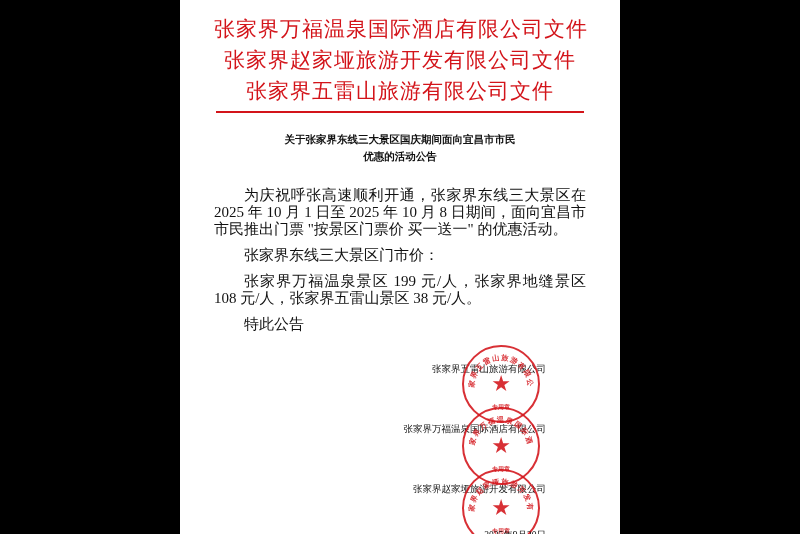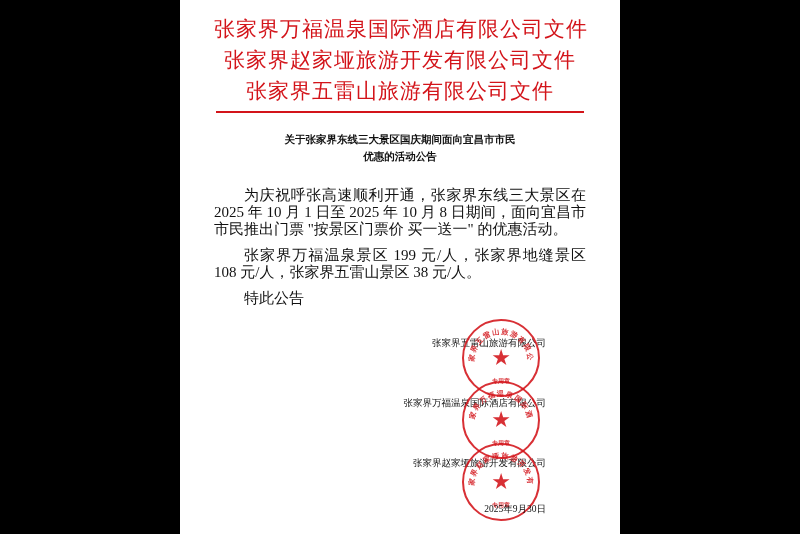--- a/index.html
+++ b/index.html
@@ -152,20 +152,21 @@
 
     <div class="rule"></div>
 
     <div class="doc-title">
       <div>关于张家界东线三大景区国庆期间面向宜昌市市民</div>
       <div>优惠的活动公告</div>
     </div>
 
     <div class="body-text">
       <p>为庆祝呼张高速顺利开通，张家界东线三大景区在 2025 年 10 月 1 日至 2025 年 10 月 8 日期间，面向宜昌市市民推出门票 "按景区门票价 买一送一" 的优惠活动。</p>
+      <p>张家界东线三大景区门市价：</p>
       <p>张家界万福温泉景区 199 元/人，张家界地缝景区 108 元/人，张家界五雷山景区 38 元/人。</p>
       <p class="notice-line">特此公告</p>
     </div>
 
     <div class="sign-block">
 
       <div class="sign-row">
         <span class="sign-name">张家界五雷山旅游有限公司</span>
       </div>
       <div class="sign-row">

